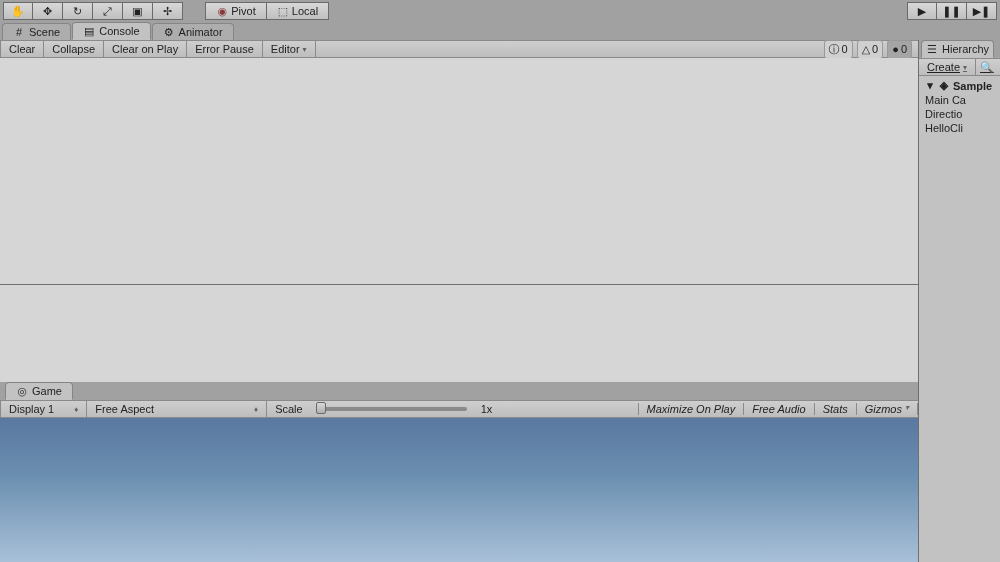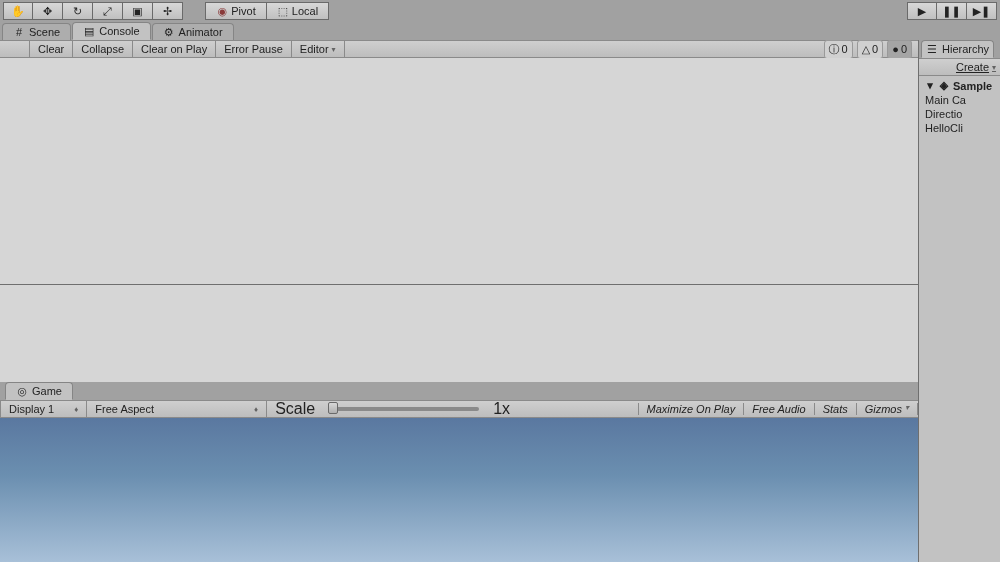--- a/index.html
+++ b/index.html
@@ -23,36 +23,36 @@
 .tab.active { background: #c2c2c2; border-bottom: 1px solid #c2c2c2; z-index: 2; }
 
 
 .main-layout { display: flex; height: calc(100% - 40px); }
 .left-col { width: 918px; display: flex; flex-direction: column; }
 .right-col { width: 82px; background: #a1a1a1; border-left: 1px solid #6f6f6f; display: flex; flex-direction: column; }
 
 
 .console-bar { height: 18px; background: linear-gradient(#cfcfcf,#bdbdbd); border-top: 1px solid #8a8a8a; border-bottom: 1px solid #8a8a8a; display: flex; align-items: center; }
 .cbar-btn { padding: 2px 8px; border-right: 1px solid #8a8a8a; font-size: 11px; cursor: pointer; display: flex; align-items: center; gap: 3px; }
-.cbar-btn:first-child { border-left: 1px solid #8a8a8a; margin-left: 29px; }
+.cbar-btn:first-child { border-left: 1px solid #8a8a8a; }
 .console-status { margin-left: auto; display: flex; padding-right: 6px; gap: 4px; font-size: 11px; }
 .stat-item { display: flex; align-items: center; gap: 2px; padding: 1px 4px; border: 1px solid #999; border-radius: 3px; background: #d0d0d0; }
 .stat-item.dark { background: #a5a5a5; }
 
 
 .console-body { background: #d6d6d6; flex: 0 0 227px; border-bottom: 1px solid #6f6f6f; }
 .console-detail { background: #d6d6d6; flex: 0 0 97px; }
 
 
 .game-tab-row { height: 18px; display: flex; align-items: flex-end; padding-left: 5px; background: #a1a1a1; }
 
 
 .game-bar { height: 18px; background: linear-gradient(#cfcfcf,#bdbdbd); border-top: 1px solid #8a8a8a; border-bottom: 1px solid #8a8a8a; display: flex; align-items: center; }
 .gbar-dd { padding: 2px 8px; border-left: 1px solid #8a8a8a; border-right: 1px solid #8a8a8a; font-size: 11px; display: flex; align-items: center; gap: 20px; cursor: pointer; }
-.gbar-label { padding: 2px 8px; font-size: 16px; }
+.gbar-label { padding: 2px 8px; font-size: 11px; }
 .scale-slider { width: 150px; height: 4px; background: #8a8a8a; border-radius: 2px; position: relative; margin: 0 6px; }
 .scale-thumb { width: 10px; height: 12px; background: linear-gradient(#d8d8d8,#b0b0b0); border: 1px solid #6a6a6a; border-radius: 2px; position: absolute; left: -1px; top: -5px; }
 .gbar-btn { padding: 0 8px; border-left: 1px solid #8a8a8a; font-size: 11px; cursor: pointer; display: flex; align-items: flex-start; gap: 3px; font-style: italic; }
 
 
 .game-view { flex: 1; background: linear-gradient(180deg, #5a78a0 0%, #6b8fb0 40%, #a8c0d8 100%); }
 
 
 .hier-tab-row { height: 18px; display: flex; align-items: flex-end; background: #a1a1a1; padding-left: 2px; }
 .hier-bar { height: 18px; background: linear-gradient(#cfcfcf,#bdbdbd); border-top: 1px solid #8a8a8a; border-bottom: 1px solid #8a8a8a; display: flex; align-items: center; text-decoration: underline; }

